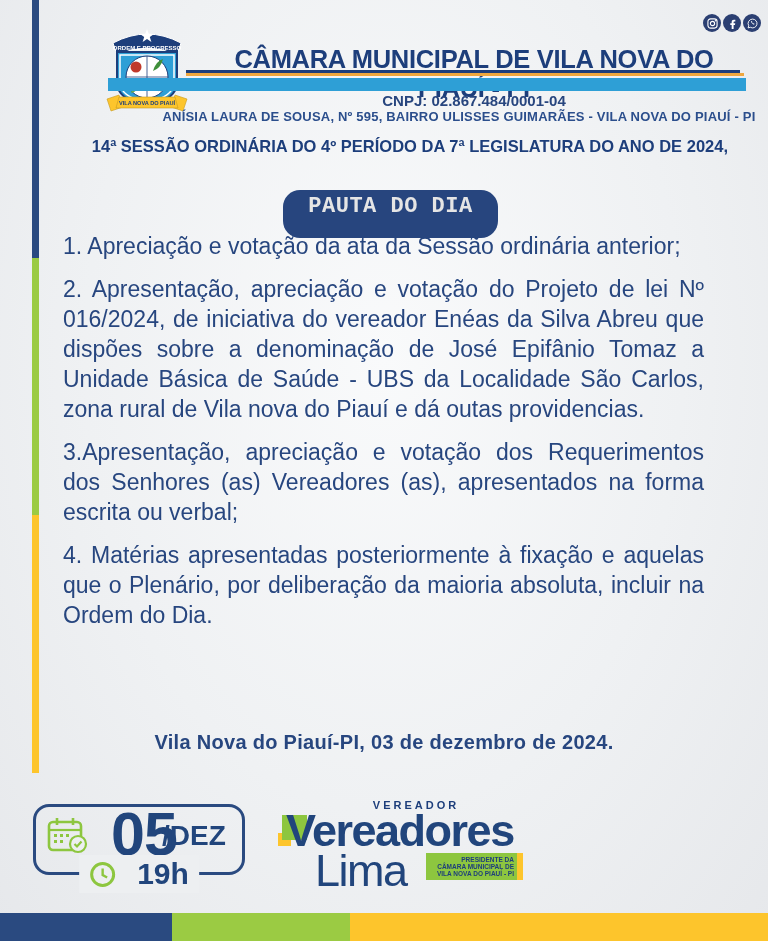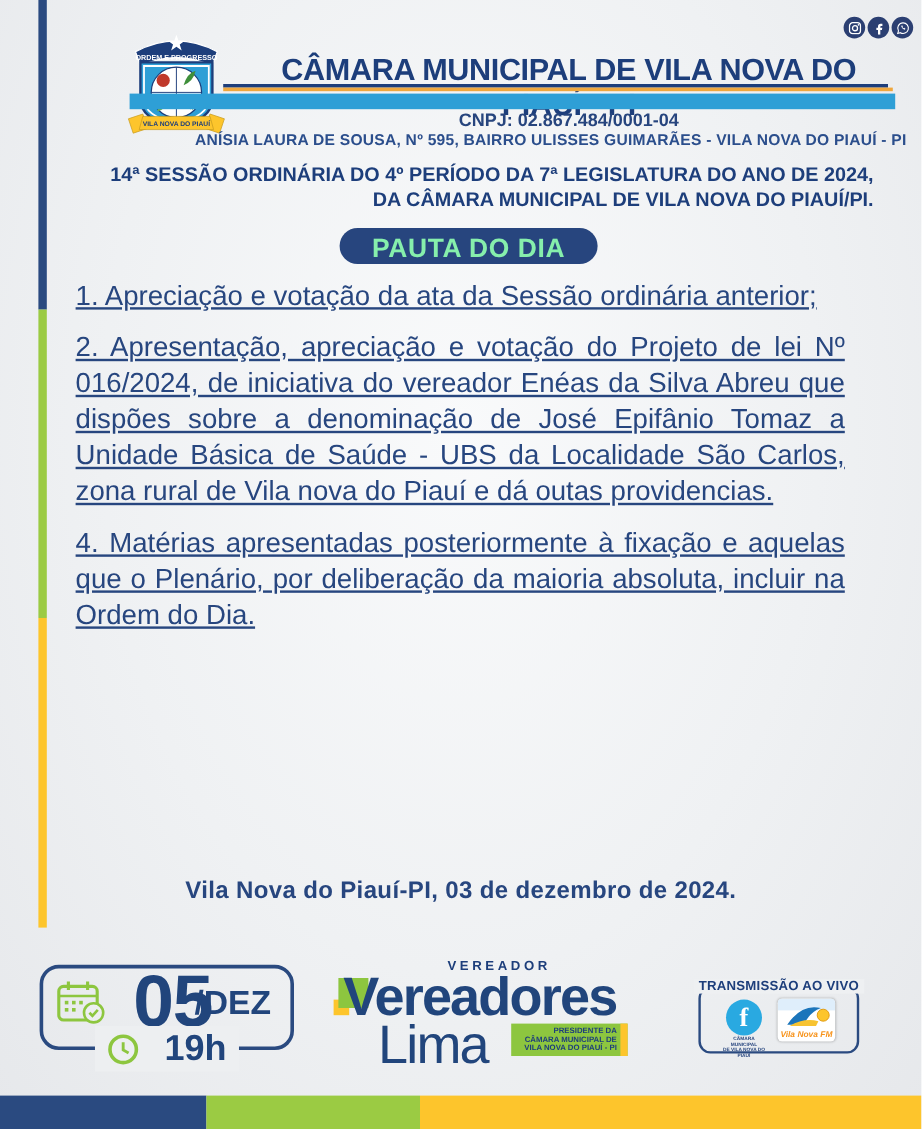--- a/index.html
+++ b/index.html
@@ -29,27 +29,27 @@
   .stripe-orange { position:absolute; top:73px;  left:186px; width:558px; height:3px;   background:#efa73e; }
   .stripe-blue   { position:absolute; top:78px;  left:108px; width:638px; height:13px;  background:#2e9fd6; }
   .h-cnpj    { position:absolute; top:92px;  left:200px; width:548px; text-align:center;
                font-size:15px; font-weight:700; color:#27457e; }
   .h-address { position:absolute; top:109px; left:145px; width:628px; text-align:center;
                font-size:13px; font-weight:700; color:#2b4e8c; letter-spacing:0.2px; }
 
   
   .session { position:absolute; top:136px; left:40px; width:688px; text-align:right;
              font-size:16.5px; font-weight:800; color:#1d3e7b; line-height:21px; }
-  .pill { position:absolute; top:190px; left:283px; width:215px; height:30px; border-radius:17px;
-          background:#27457e; color:#86efac; font-size:22px; font-weight:800; letter-spacing:0.5px;
-          text-align:center; line-height:34px; }
+  .pill { position:absolute; top:190px; left:283px; width:215px; height:48px; border-radius:17px;
+          background:#27457e; color:#e5e5e5; font-size:22px; font-weight:800; letter-spacing:0.5px;
+          text-align:center; line-height:34px;font-family:Liberation Mono, monospace; }
 
   
   .agenda { position:absolute; top:231px; left:63px; width:641px; }
-  .agenda p { font-size:23px; line-height:30px; color:#27467f; text-align:justify; margin-bottom:13px;text-decoration:underline; }
+  .agenda p { font-size:23px; line-height:30px; color:#27467f; text-align:justify; margin-bottom:13px; }
 
   
   .dateline { position:absolute; top:731px; left:0; width:768px; text-align:center;
               font-size:20px; font-weight:700; color:#27467f; letter-spacing:0.3px; }
 
   
   .datebox { position:absolute; left:33px; top:804px; width:212px; height:71px;
              border:3px solid #2a4a80; border-radius:16px; }
   .datebox .cal { position:absolute; left:11px; top:9px; }
   .datebox .day { position:absolute; left:75px; top:-8px; font-size:61px; font-weight:800; color:#21457c; letter-spacing:-1px; }
@@ -144,27 +144,27 @@
 
   <div class="h-title">CÂMARA MUNICIPAL DE VILA NOVA DO PIAUÍ - PI</div>
   <div class="stripe-navy"></div>
   <div class="stripe-orange"></div>
   <div class="stripe-blue"></div>
   <div class="h-cnpj">CNPJ: 02.867.484/0001-04</div>
   <div class="h-address">ANÍSIA LAURA DE SOUSA, Nº 595, BAIRRO ULISSES GUIMARÃES - VILA NOVA DO PIAUÍ - PI</div>
 
   <div class="session">
     <div>14ª SESSÃO ORDINÁRIA DO 4º PERÍODO DA 7ª LEGISLATURA DO ANO DE 2024,</div>
-    <div>DA CÂMARA MUNICIPAL DE VILA NOVA DO PIAUÍ/PI.</div>
   </div>
   <div class="pill">PAUTA DO DIA</div>
 
   <div class="agenda">
     <p>1. Apreciação e votação da ata da Sessão ordinária anterior;</p>
     <p>2. Apresentação, apreciação e votação do Projeto de lei Nº 016/2024, de iniciativa do vereador Enéas da Silva Abreu que dispões sobre a denominação de José Epifânio Tomaz a Unidade Básica de Saúde - UBS da Localidade São Carlos, zona rural de Vila nova do Piauí e dá outas providencias.</p>
+    <p>3.Apresentação, apreciação e votação dos Requerimentos dos Senhores (as) Vereadores (as), apresentados na forma escrita ou verbal;</p>
     <p>4. Matérias apresentadas posteriormente à fixação e aquelas que o Plenário, por deliberação da maioria absoluta, incluir na Ordem do Dia.</p>
   </div>
 
   <div class="dateline">Vila Nova do Piauí-PI, 03 de dezembro de 2024.</div>
 
   <div class="datebox">
     <div class="cal">
       <svg width="42" height="40" viewBox="0 0 42 40">
         <rect x="2" y="6" width="32" height="28" rx="4" fill="none" stroke="#8dc63f" stroke-width="2.6"></rect>
         <line x1="2" y1="14" x2="34" y2="14" stroke="#8dc63f" stroke-width="2.2"></line>
@@ -198,39 +198,20 @@
     <div class="sq-g"></div>
     <div class="fname">Vereadores</div>
     <div class="lname">Lima</div>
     <div class="tbox">
       <div>PRESIDENTE DA</div>
       <div>CÂMARA MUNICIPAL DE</div>
       <div>VILA NOVA DO PIAUÍ - PI</div>
     </div>
   </div>
 
-  <div class="livebox">
-    <div class="label">TRANSMISSÃO AO VIVO</div>
-    <div class="fbwrap">
-      <div class="fb">f</div>
-      <div class="fbcap">
-        <div>CÂMARA MUNICIPAL</div>
-        <div>DE VILA NOVA DO PIAUÍ</div>
-      </div>
-    </div>
-    <div class="radio">
-      <svg width="48" height="36" viewBox="0 0 48 36">
-        <rect x="0" y="0" width="48" height="10" fill="#dfeefb"></rect>
-        <path d="M8 22 Q20 4 36 8 Q26 12 22 22 Z" fill="#1b75bb"></path>
-        <path d="M10 23 Q22 16 34 19 L32 23 Z" fill="#f7c331"></path>
-        <circle cx="38" cy="14" r="5" fill="#fdc52c" stroke="#e09b12" stroke-width="0.8"></circle>
-      </svg>
-      <div class="rname">Vila Nova FM</div>
-    </div>
-  </div>
 
   <div class="bbar">
     <div class="b1"></div>
     <div class="b2"></div>
     <div class="b3"></div>
   </div>
 
 </div>
 
 </body></html>

